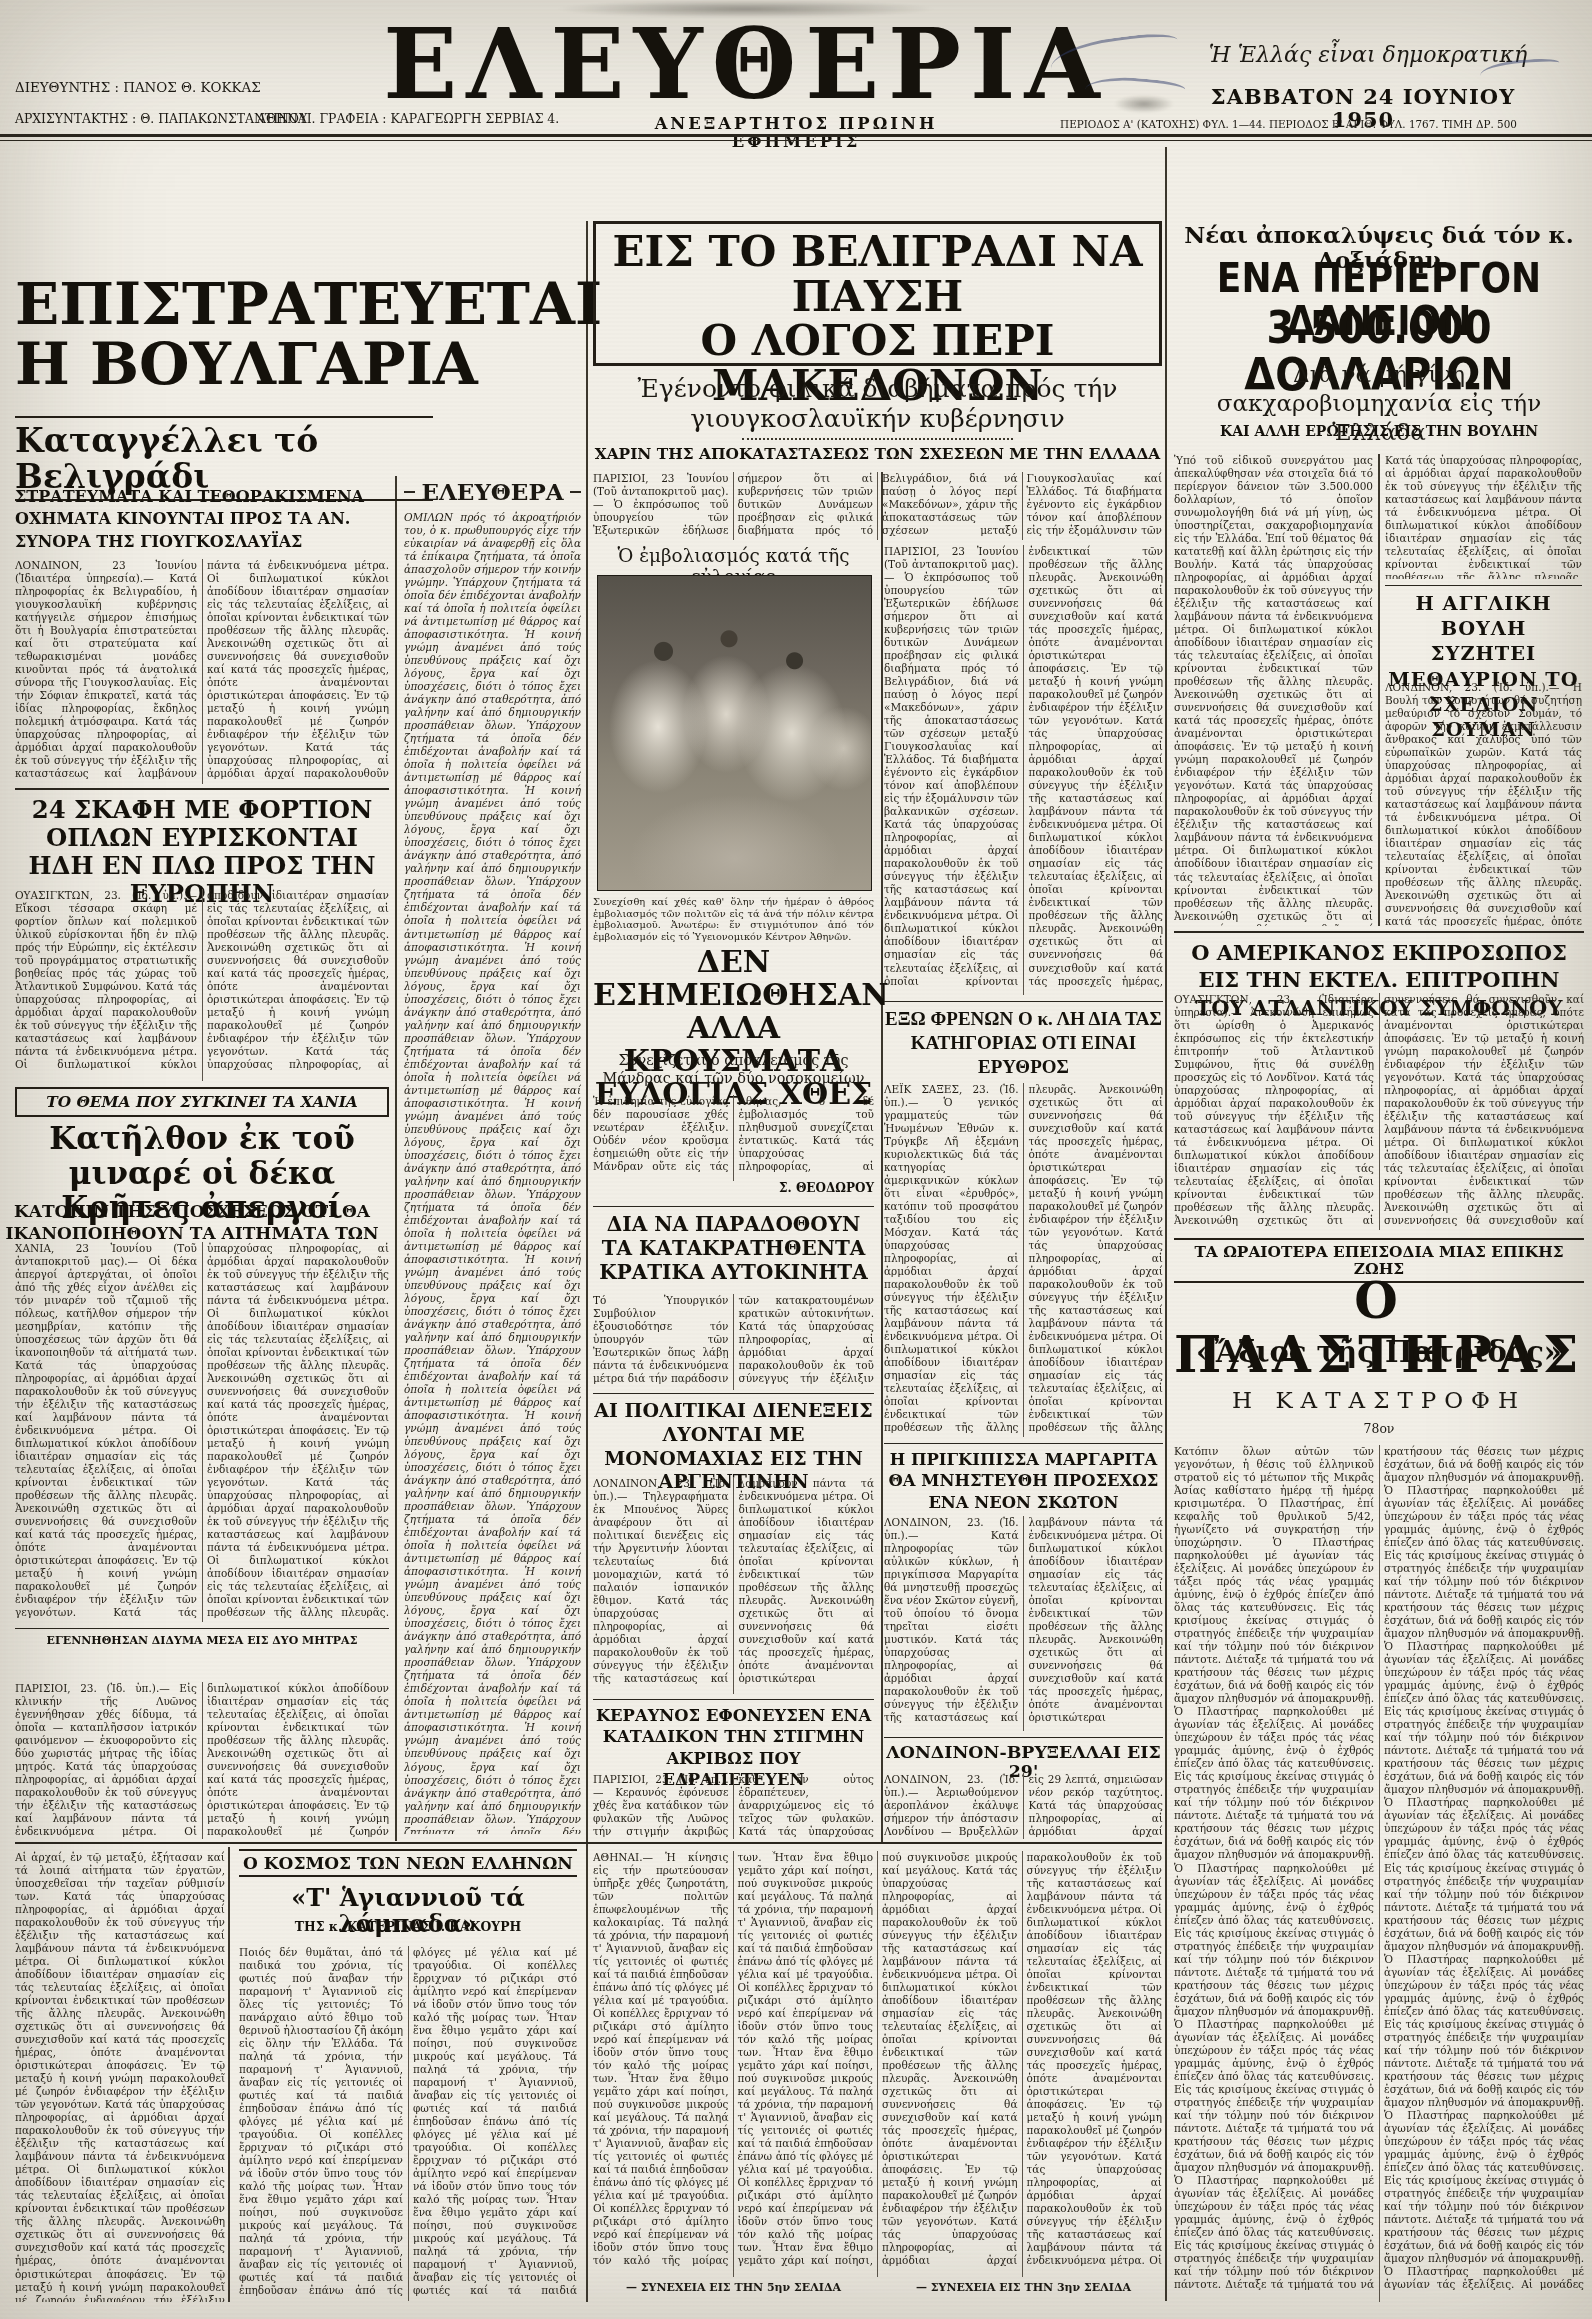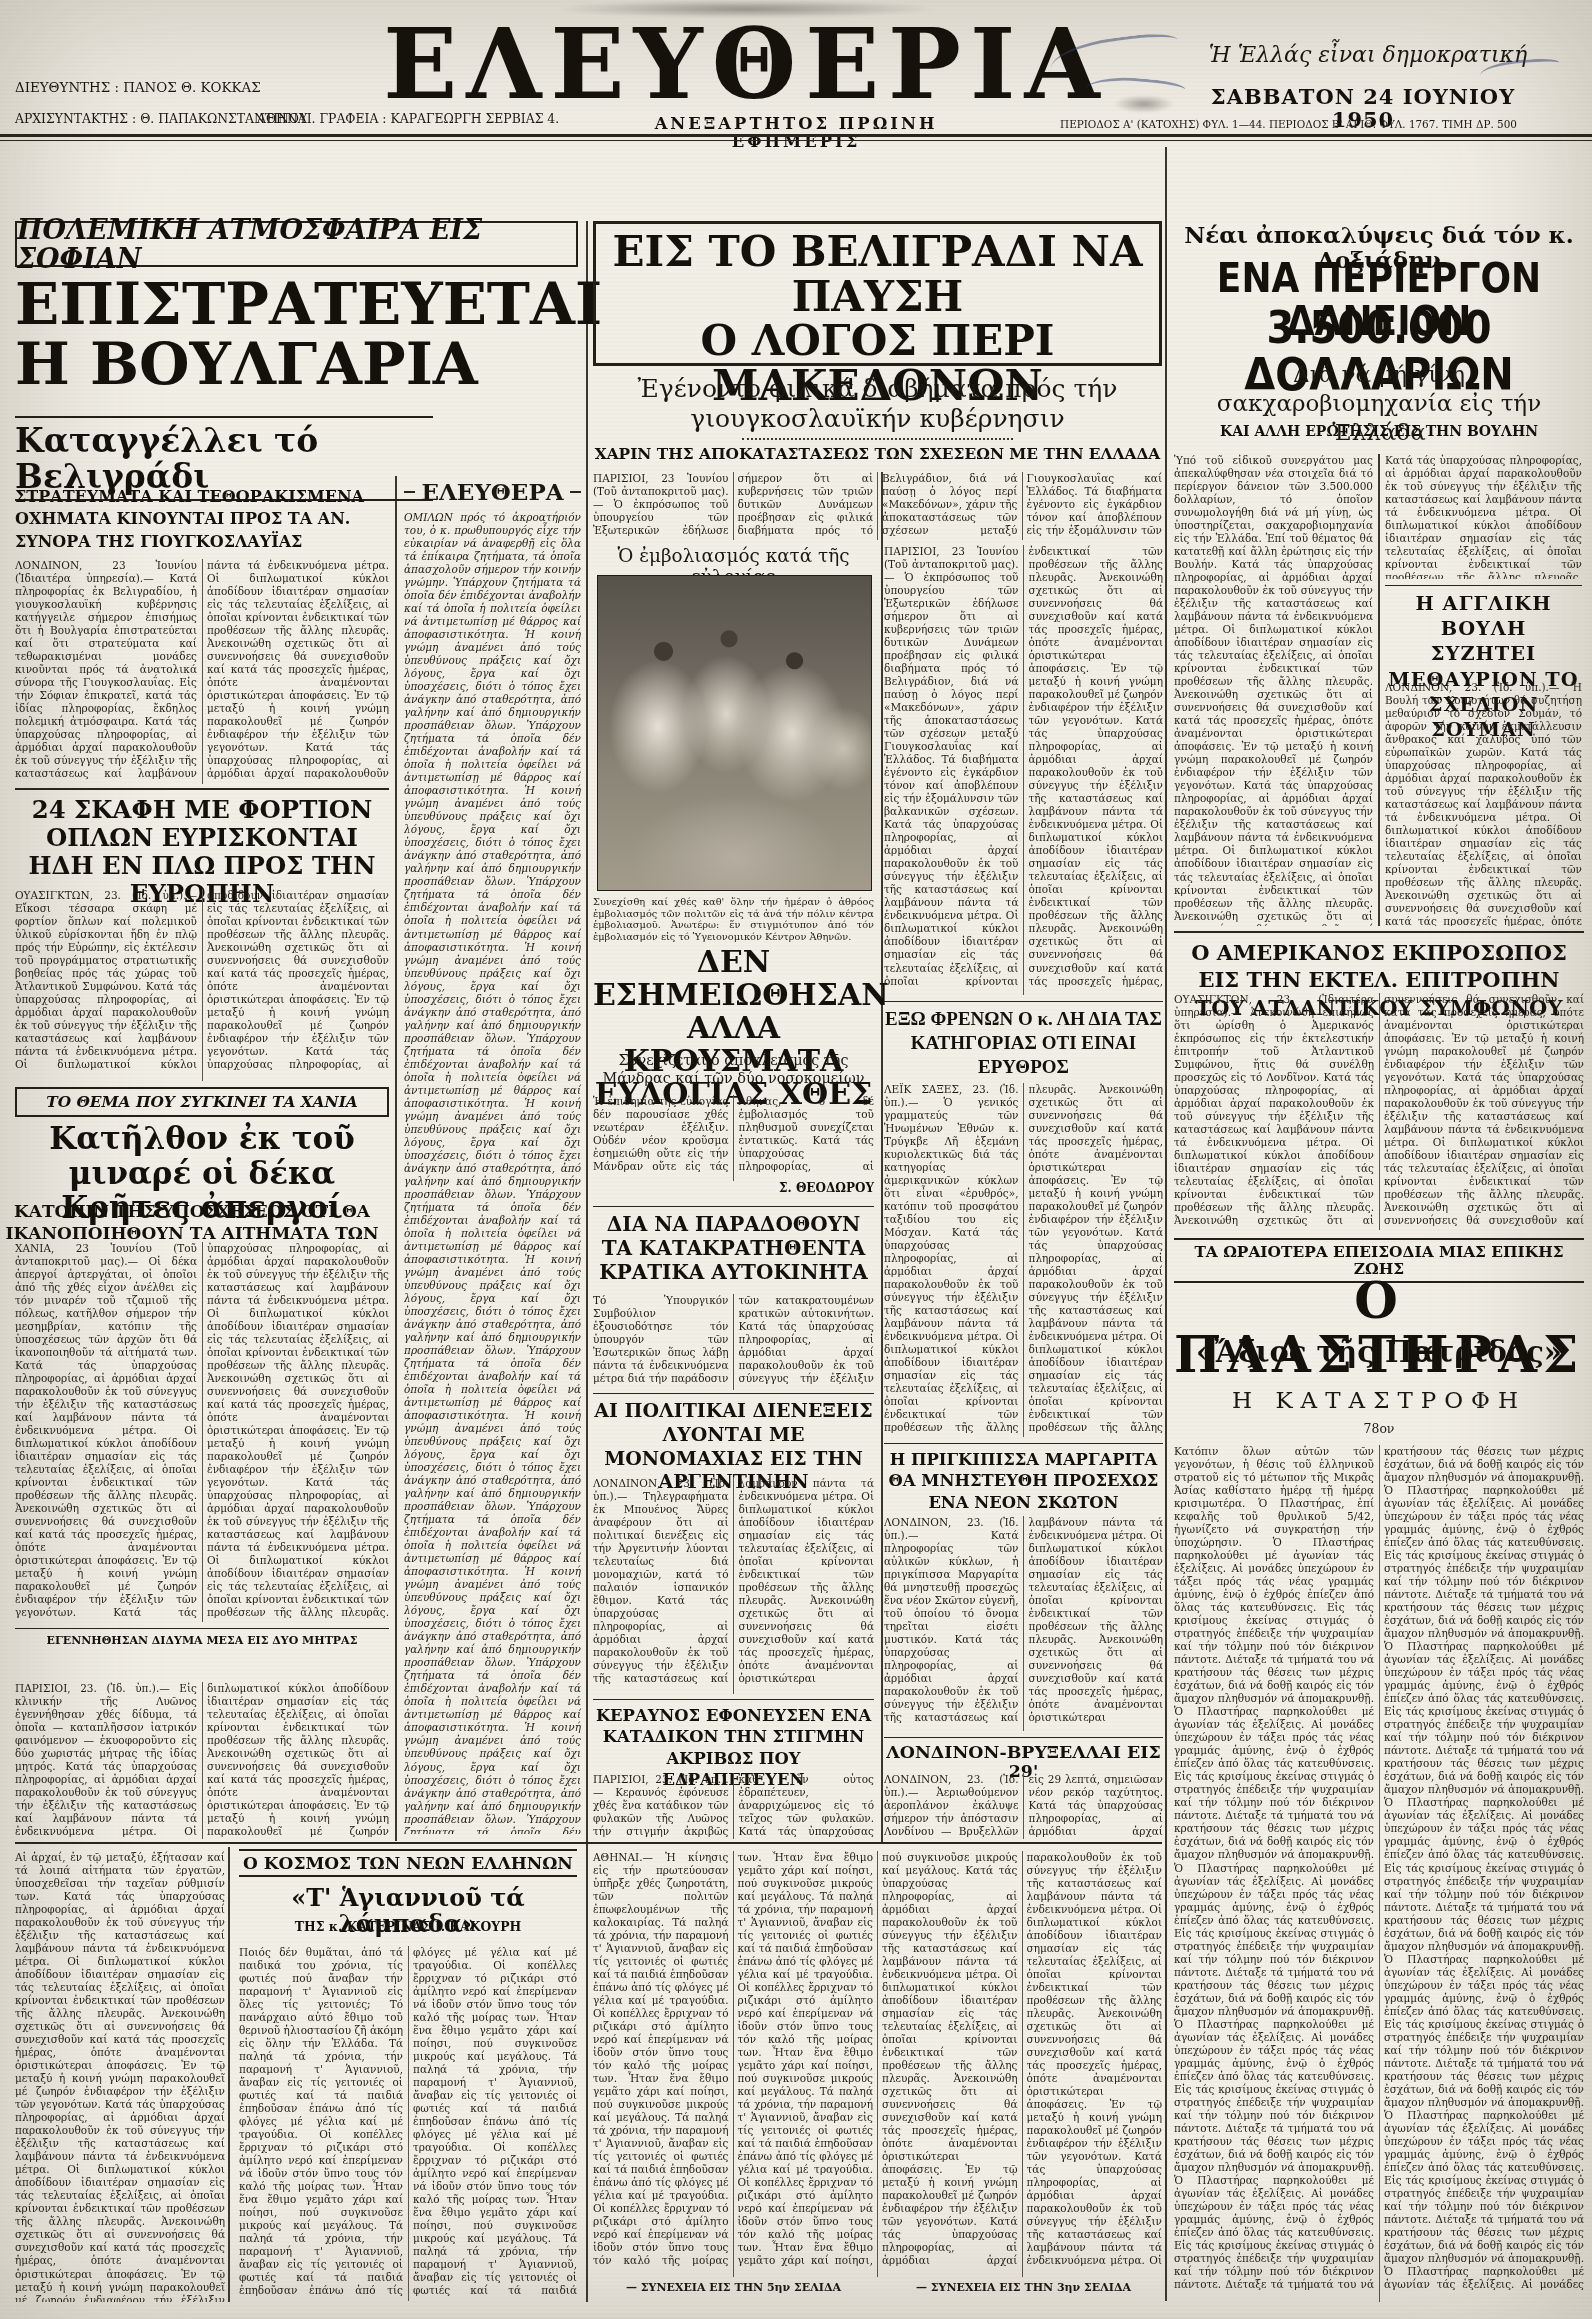--- a/index.html
+++ b/index.html
@@ -66,23 +66,20 @@
   <div class="abs rule" style="left:0;top:140px;width:1592px;height:1px;"></div>
 
   <div class="abs vrule" style="left:586px;top:221px;width:2px;height:2081px;"></div>
   <div class="abs vrule" style="left:1165px;top:147px;width:2px;height:2154px;"></div>
   <div class="abs vrule" style="left:395px;top:476px;width:1.5px;height:1365px;"></div>
   <div class="abs vrule" style="left:881px;top:472px;width:1.5px;height:1371px;"></div>
   <div class="abs vrule" style="left:1378px;top:454px;width:1.5px;height:472px;"></div>
   <div class="abs vrule" style="left:228px;top:1847px;width:1.5px;height:455px;"></div>
   <div class="abs rule" style="left:15px;top:1842px;width:1147px;height:2px;"></div>
 
-  <div class="abs boxed kickbox hl it" style="left:15px;top:221px;width:563px;height:46px;font-size:27px;">
-    <span>ΠΟΛΕΜΙΚΗ ΑΤΜΟΣΦΑΙΡΑ ΕΙΣ ΣΟΦΙΑΝ</span>
-  </div>
   <div class="abs hl" style="left:15px;top:275px;width:549px;font-size:58px;line-height:1.03;">
     <div>ΕΠΙΣΤΡΑΤΕΥΕΤΑΙ</div>
     <div>Η ΒΟΥΛΓΑΡΙΑ</div>
   </div>
   <div class="abs hl deckbar" style="left:15px;top:416px;width:418px;font-size:33px;">Καταγγέλλει τό Βελιγράδι</div>
   <div class="abs hl" style="left:15px;top:486px;width:374px;font-size:16px;line-height:1.4;">ΣΤΡΑΤΕΥΜΑΤΑ ΚΑΙ ΤΕΘΩΡΑΚΙΣΜΕΝΑ ΟΧΗΜΑΤΑ ΚΙΝΟΥΝΤΑΙ ΠΡΟΣ ΤΑ ΑΝ. ΣΥΝΟΡΑ ΤΗΣ ΓΙΟΥΓΚΟΣΛΑΥΪΑΣ</div>
   <div class="abs txt c2" style="left:15px;top:559px;width:374px;height:225px;">ΛΟΝΔΙΝΟΝ, 23 Ἰουνίου (Ἰδιαιτέρα ὑπηρεσία).— Κατά πληροφορίας ἐκ Βελιγραδίου, ἡ γιουγκοσλαυϊκή κυβέρνησις κατήγγειλε σήμερον ἐπισήμως ὅτι ἡ Βουλγαρία ἐπιστρατεύεται καί ὅτι στρατεύματα καί τεθωρακισμέναι μονάδες κινοῦνται πρός τά ἀνατολικά σύνορα τῆς Γιουγκοσλαυΐας. Εἰς τήν Σόφιαν ἐπικρατεῖ, κατά τάς ἰδίας πληροφορίας, ἔκδηλος πολεμική ἀτμόσφαιρα. Κατά τάς ὑπαρχούσας πληροφορίας, αἱ ἁρμόδιαι ἀρχαί παρακολουθοῦν ἐκ τοῦ σύνεγγυς τήν ἐξέλιξιν τῆς καταστάσεως καί λαμβάνουν πάντα τά ἐνδεικνυόμενα μέτρα. Οἱ διπλωματικοί κύκλοι ἀποδίδουν ἰδιαιτέραν σημασίαν εἰς τάς τελευταίας ἐξελίξεις, αἱ ὁποῖαι κρίνονται ἐνδεικτικαί τῶν προθέσεων τῆς ἄλλης πλευρᾶς. Ἀνεκοινώθη σχετικῶς ὅτι αἱ συνεννοήσεις θά συνεχισθοῦν καί κατά τάς προσεχεῖς ἡμέρας, ὁπότε ἀναμένονται ὁριστικώτεραι ἀποφάσεις. Ἐν τῷ μεταξύ ἡ κοινή γνώμη παρακολουθεῖ μέ ζωηρόν ἐνδιαφέρον τήν ἐξέλιξιν τῶν γεγονότων. Κατά τάς ὑπαρχούσας πληροφορίας, αἱ ἁρμόδιαι ἀρχαί παρακολουθοῦν ἐκ τοῦ σύνεγγυς τήν ἐξέλιξιν τῆς καταστάσεως καί λαμβάνουν πάντα τά ἐνδεικνυόμενα μέτρα. Οἱ διπλωματικοί κύκλοι ἀποδίδουν ἰδιαιτέραν σημασίαν εἰς τάς τελευταίας ἐξελίξεις, αἱ ὁποῖαι κρίνονται ἐνδεικτικαί τῶν προθέσεων τῆς ἄλλης πλευρᾶς. Ἀνεκοινώθη σχετικῶς ὅτι αἱ συνεννοήσεις θά συνεχισθοῦν καί κατά τάς προσεχεῖς ἡμέρας, ὁπότε ἀναμένονται ὁριστικώτεραι ἀποφάσεις. Ἐν τῷ μεταξύ ἡ κοινή γνώμη παρακολουθεῖ μέ ζωηρόν ἐνδιαφέρον τήν ἐξέλιξιν τῶν γεγονότων. </div>
 
   <div class="abs rule" style="left:15px;top:788px;width:374px;height:2px;"></div>
   <div class="abs hl center" style="left:15px;top:796px;width:374px;font-size:24.4px;line-height:1.15;">24 ΣΚΑΦΗ ΜΕ ΦΟΡΤΙΟΝ ΟΠΛΩΝ ΕΥΡΙΣΚΟΝΤΑΙ ΗΔΗ ΕΝ ΠΛΩ ΠΡΟΣ ΤΗΝ ΕΥΡΩΠΗΝ</div>

